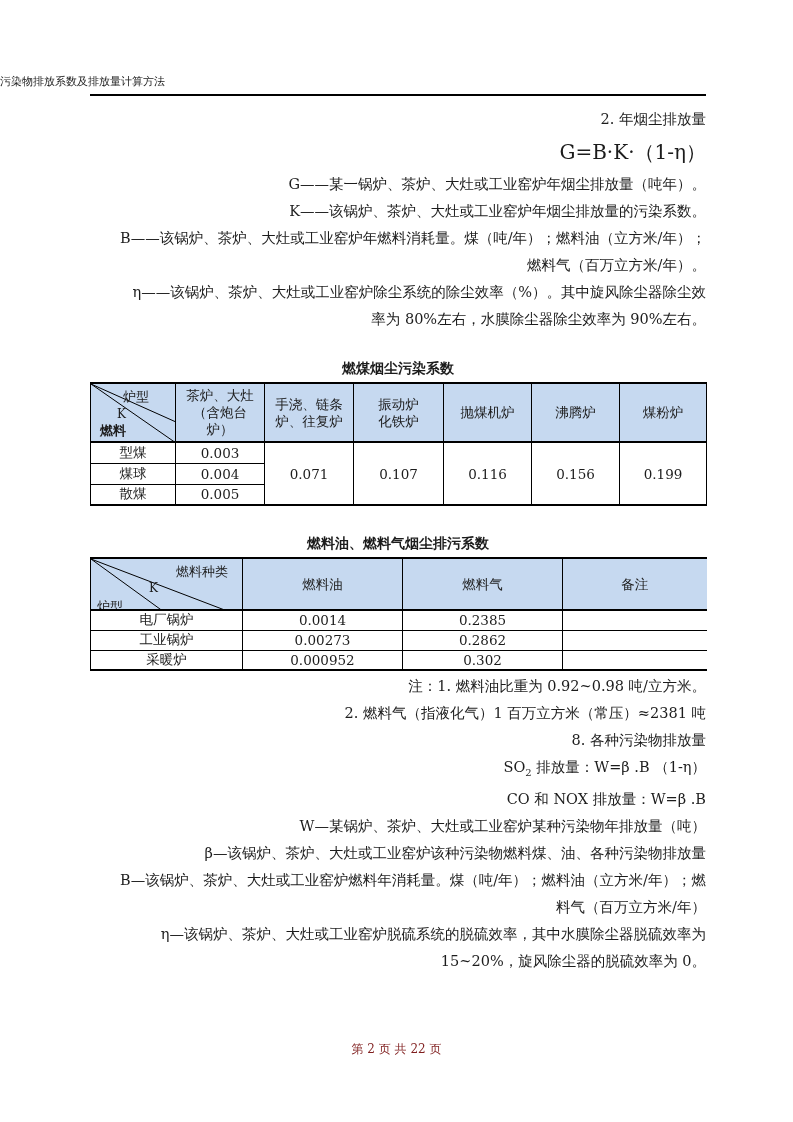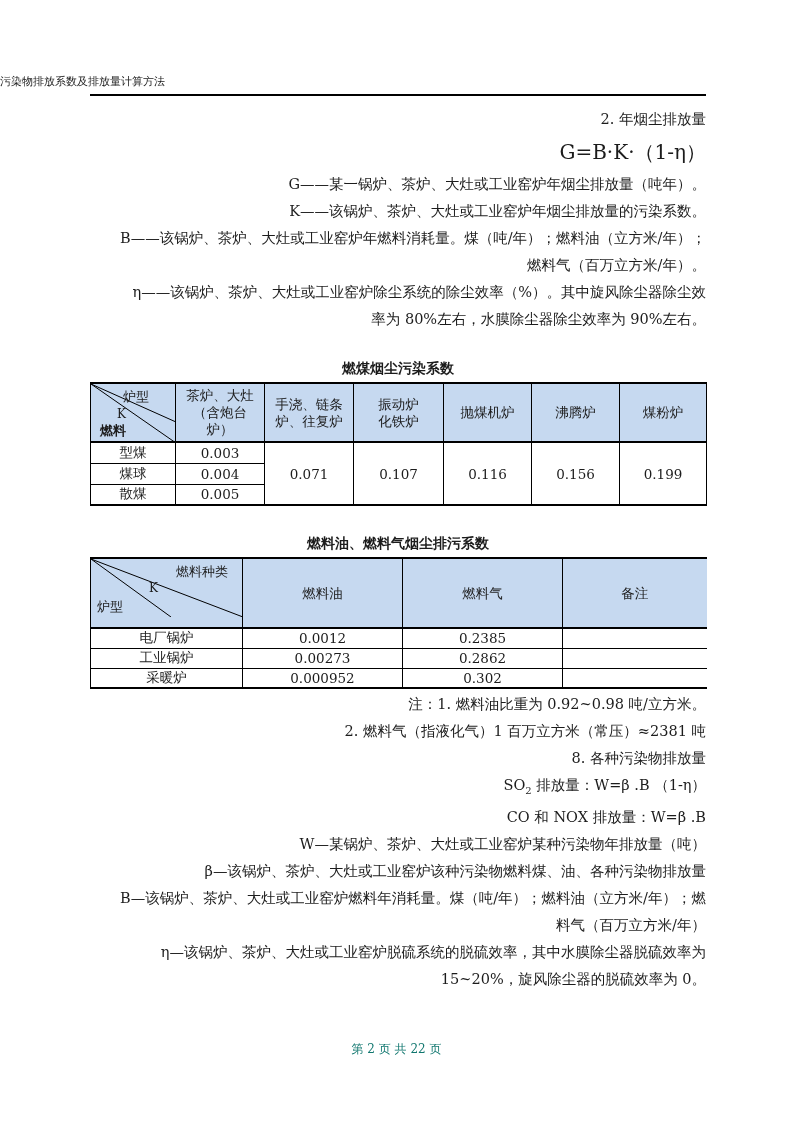--- a/index.html
+++ b/index.html
@@ -43,31 +43,31 @@
     width:616px; font-size:13.5px;
   }
   table.t td, table.t th {
     border:1px solid #000; text-align:center; vertical-align:middle;
     padding:0; font-weight:normal; overflow:hidden;
   }
   table.t { border-top:2px solid #000; border-bottom:2px solid #000; }
   tr.hdr td, tr.hdr th { background:#c6d9f0; border-bottom:2px solid #000; }
   table.t1 tr.hdr { height:59px; }
   table.t1 tr.datarow { height:21px; }
-  table.t2 tr.hdr { height:70px;border-radius:23px; }
+  table.t2 tr.hdr { height:52px;border-radius:23px; }
   table.t2 tr.datarow { height:20px; }
   table.t2, table.t2 td:last-child, table.t2 th:last-child { border-right:none; }
   th.colhead { white-space:pre-line; line-height:17px; }
   .corner { position:relative; }
   .corner svg { position:absolute; top:0; left:0; }
   .corner .lbl { position:absolute; font-size:13px; line-height:15px; white-space:nowrap; }
   .notes-block p:first-child { margin-top:2px; }
   .doc-footer {
     position:absolute; top:1041px; left:0; width:100%;
-    text-align:center; font-size:12px; color:#0f766e;
+    text-align:center; font-size:12px; color:#7f1d1d;
   }
   sub { font-size:10px; }
 </style>
 </head>
 <body>
 
 <div class="page">
 
   <div class="doc-header">污染物排放系数及排放量计算方法</div>
   <div class="header-rule"></div>
@@ -155,21 +155,21 @@
           <span class="lbl" style="right:14px; top:5px;">燃料种类</span>
           <span class="lbl" style="left:58px; top:22px; font-size:12px;">K</span>
           <span class="lbl" style="left:6px; top:40px;">炉型</span>
         </th>
         <th class="colhead">燃料油</th>
         <th class="colhead">燃料气</th>
         <th class="colhead">备注</th>
       </tr>
       <tr class="datarow">
         <td>电厂锅炉</td>
-        <td>0.0012</td>
+        <td>0.0014</td>
         <td>0.2385</td>
         <td></td>
       </tr>
       <tr class="datarow">
         <td>工业锅炉</td>
         <td>0.00273</td>
         <td>0.2862</td>
         <td></td>
       </tr>
       <tr class="datarow">

